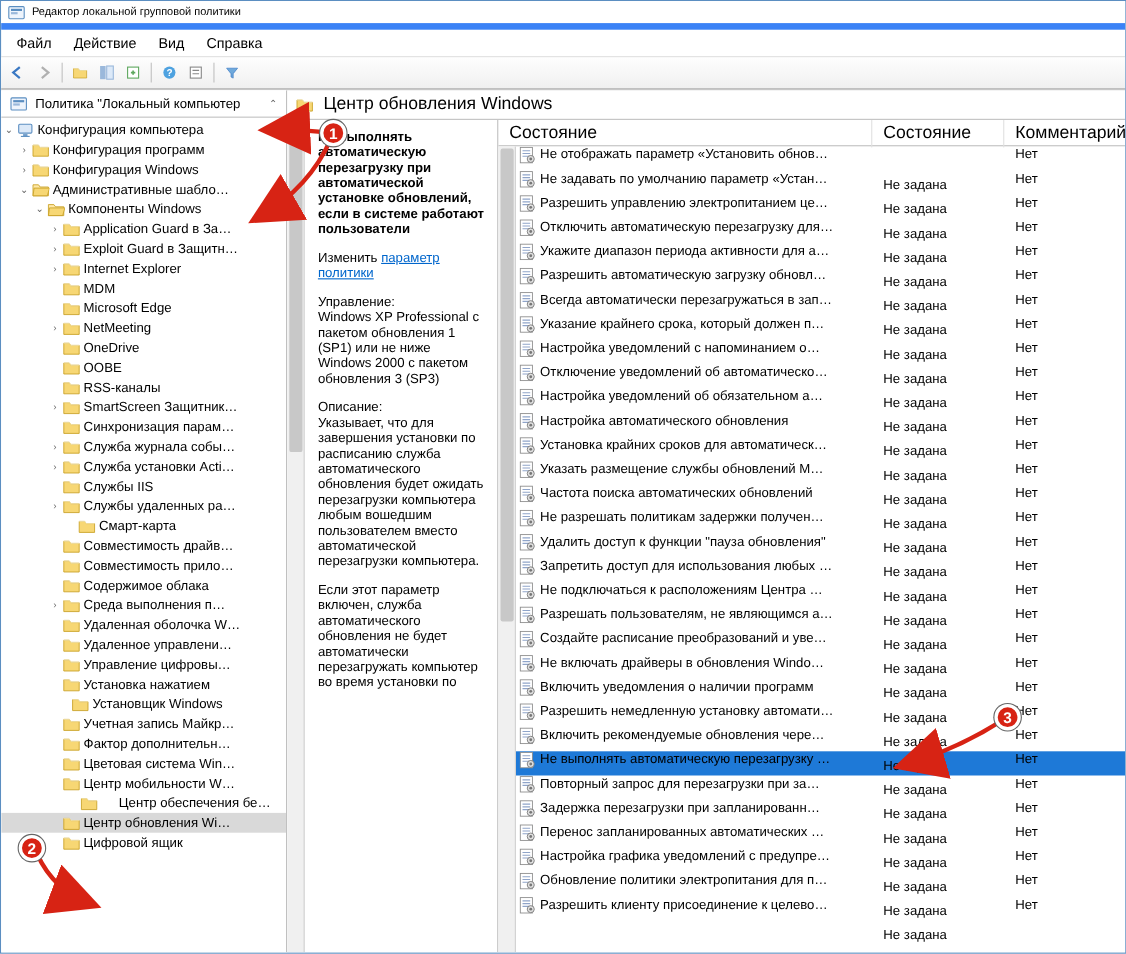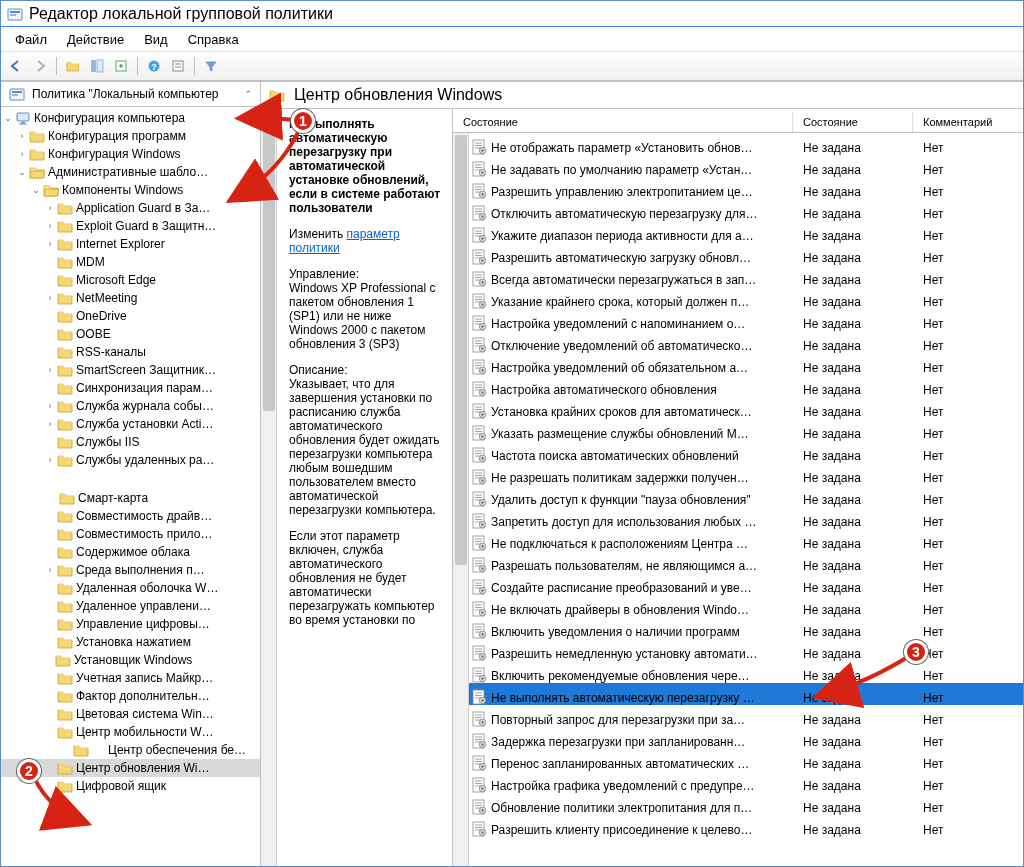--- a/index.html
+++ b/index.html
@@ -16,22 +16,22 @@
     flex-direction: column;
     position: relative;
   }
   
   .titlebar {
     display: flex;
     align-items: center;
     height: 26px;
     padding: 3px 6px;
     background: #fff;
-    border-bottom: 1px solid #3b82f6;
-    font-size: 16px;
+    border-bottom: 6px solid #3b82f6;
+    font-size: 10px;
   }
   .titlebar svg { margin-right: 6px; flex-shrink: 0; }
   
   .menubar {
     display: flex;
     gap: 4px;
     padding: 2px 6px;
     height: 24px;
     align-items: center;
     font-size: 13px;
@@ -152,23 +152,23 @@
   .list-pane {
     flex: 1;
     display: flex;
     flex-direction: column;
     overflow: hidden;
   }
   .list-head {
     display: flex;
     border-bottom: 1px solid #c0c0c0;
     background: #fff;
-    font-size: 11px;
+    font-size: 16px;
     height: 24px;
-    align-items: flex-end;
+    align-items: center;
   }
   .lh-col {
     padding: 4px 10px;
     border-right: 1px solid #e0e0e0;
   }
   .lh-col.c1 { flex: 1; }
   .lh-col.c2 { width: 120px; }
   .lh-col.c3 { width: 110px; border-right: none; text-align: left; }
   .list-body {
     flex: 1;
@@ -179,21 +179,21 @@
     position: absolute; left: 0; top: 0; bottom: 0;
     width: 16px; background: #f0f0f0; border-right: 1px solid #d0d0d0;
   }
   .list-body .scrollbar .thumb {
     position: absolute; left: 2px; top: 2px; width: 12px; height: 430px;
     background: #c8c8c8; border-radius: 2px;
   }
   .list-rows { margin-left: 16px; }
   .lrow {
     display: flex;
-    align-items: flex-end;
+    align-items: flex-start;
     height: 22px;
     font-size: 12px;
     cursor: default;
   }
   .lrow.selected {
     background: #1e79d7;
     color: #000000;
   }
   .lrow .ic { width: 16px; height: 16px; margin: 0 4px 0 2px; flex-shrink: 0; }
   .lrow .c1 { flex: 1; overflow: hidden; text-overflow: ellipsis; white-space: nowrap; padding-right: 8px; }
@@ -461,21 +461,21 @@
           </svg>
           <span class="tlabel">Службы IIS</span>
         </div>
         <div class="tnode" style="padding-left: 42px;">
           <span class="twister">›</span>
           <svg class="ticon">
             <use href="#folder"></use>
           </svg>
           <span class="tlabel">Службы удаленных ра…</span>
         </div>
-        <div class="tnode" style="padding-left: 44px; margin-top: 20px;">
+        <div class="tnode" style="padding-left: 56px;">
           <span class="twister blank"></span>
           <svg class="ticon">
             <use href="#folder"></use>
           </svg>
           <span class="tlabel">Смарт-карта</span>
         </div>
         <div class="tnode" style="padding-left: 42px;">
           <span class="twister blank"></span>
           <svg class="ticon">
             <use href="#folder"></use>
@@ -524,21 +524,21 @@
           </svg>
           <span class="tlabel">Управление цифровы…</span>
         </div>
         <div class="tnode" style="padding-left: 42px;">
           <span class="twister blank"></span>
           <svg class="ticon">
             <use href="#folder"></use>
           </svg>
           <span class="tlabel">Установка нажатием</span>
         </div>
-        <div class="tnode" style="padding-left: 40px;">
+        <div class="tnode" style="padding-left: 50px;">
           <span class="twister blank"></span>
           <svg class="ticon">
             <use href="#folder"></use>
           </svg>
           <span class="tlabel">Установщик Windows</span>
         </div>
         <div class="tnode" style="padding-left: 42px;">
           <span class="twister blank"></span>
           <svg class="ticon">
             <use href="#folder"></use>

